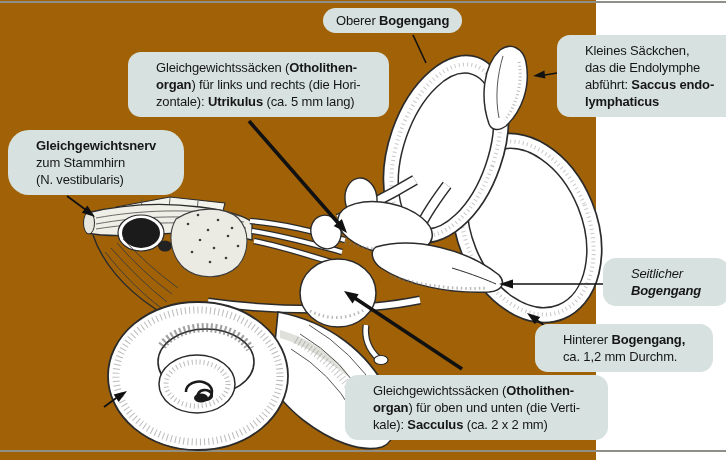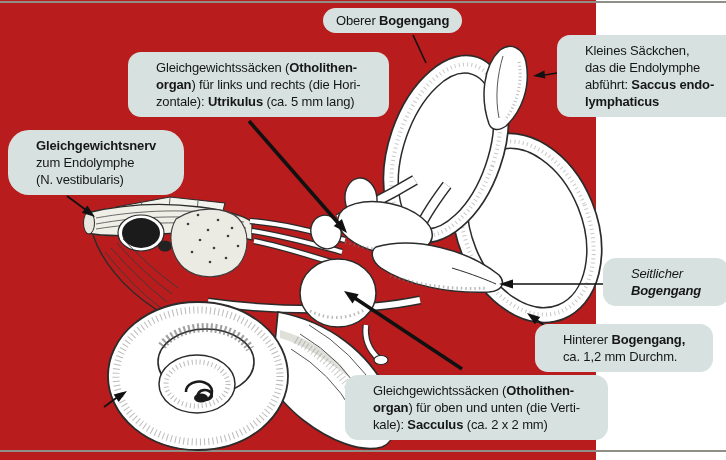--- a/index.html
+++ b/index.html
@@ -1,17 +1,17 @@
 <!DOCTYPE html>
 <html style="--co: #d7e2e0; --rule: #8f8f88;"><head>
 <meta charset="utf-8">
 <style>
   html,body{margin:0;padding:0;background:#ffffff;}
   body{width:726px;height:460px;overflow:hidden;font-family:"Liberation Sans",sans-serif;}
-  .stage{position:relative;width:596px;height:460px;background:#b91c1c;}
+  .stage{position:relative;width:596px;height:460px;background:#a16207;}
   .rule{position:absolute;left:0;width:726px;height:2px;background:var(--rule,#8f8f88);}
   .rule-top{top:1px;}
   .rule-bottom{top:450px;}
   svg.illu{position:absolute;left:0;top:0;}
   .callout{
     position:absolute;
     background:var(--co,#d7e2e0);
     border-radius:13px;
     padding:7px 28px;
     font-size:13px;
@@ -188,21 +188,21 @@
       <div class="ln"><span>zontale): </span><span class="b">Utrikulus</span><span> (ca. 5 mm lang)</span></div>
     </div>
   <div class="callout co-saccus">
       <div class="ln"><span>Kleines Säckchen,</span></div>
       <div class="ln"><span>das die Endolymphe</span></div>
       <div class="ln"><span>abführt: </span><span class="b">Saccus endo-</span></div>
       <div class="ln"><span class="b">lymphaticus</span></div>
     </div>
   <div class="callout co-nerv">
       <div class="ln"><span class="b">Gleichgewichtsnerv</span></div>
-      <div class="ln"><span>zum Endolymphe</span></div>
+      <div class="ln"><span>zum Stammhirn</span></div>
       <div class="ln"><span>(N. vestibularis)</span></div>
     </div>
   <div class="callout co-seitlicher">
       <div class="ln"><span>Seitlicher</span></div>
       <div class="ln"><span class="b">Bogengang</span></div>
     </div>
   <div class="callout co-hinterer">
       <div class="ln"><span>Hinterer </span><span class="b">Bogengang,</span></div>
       <div class="ln"><span>ca. 1,2 mm Durchm.</span></div>
     </div>

